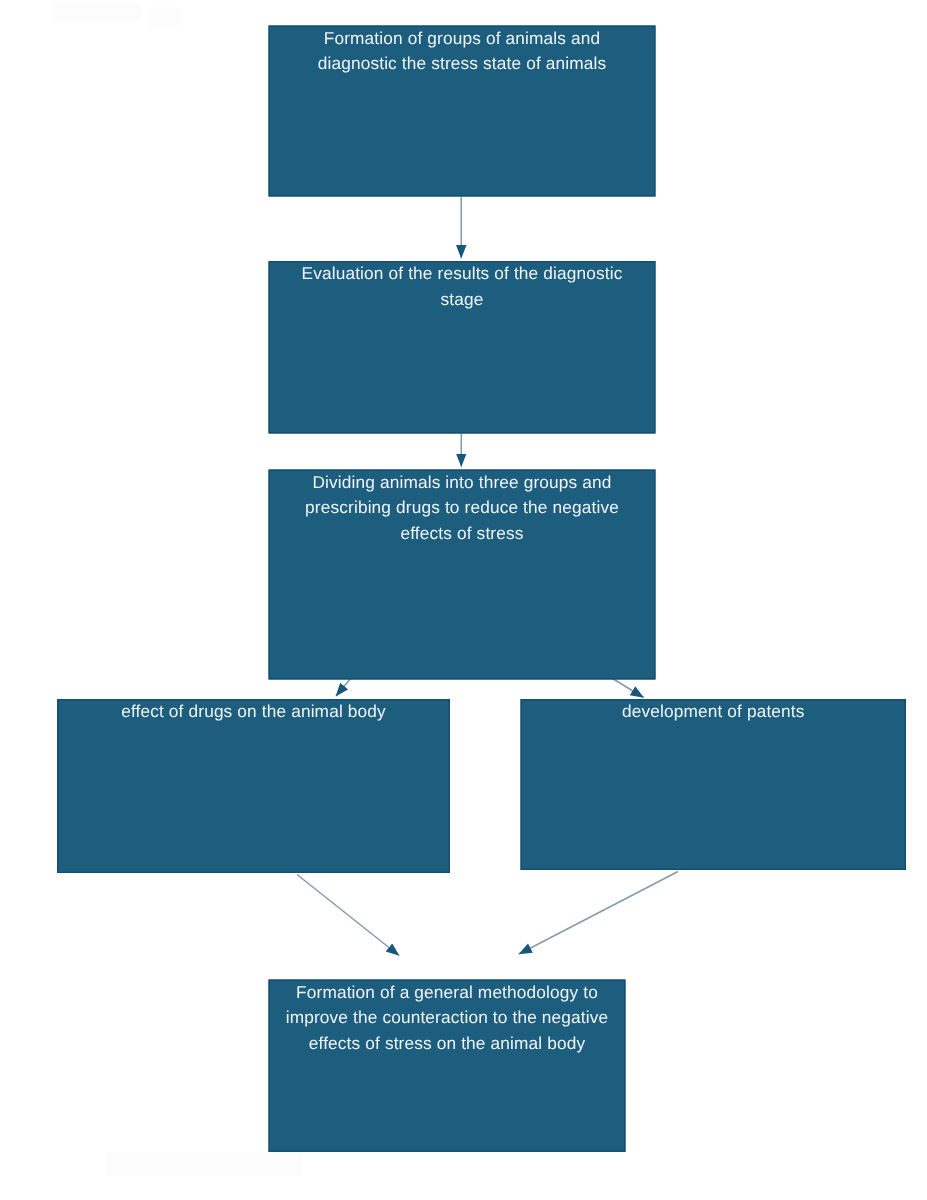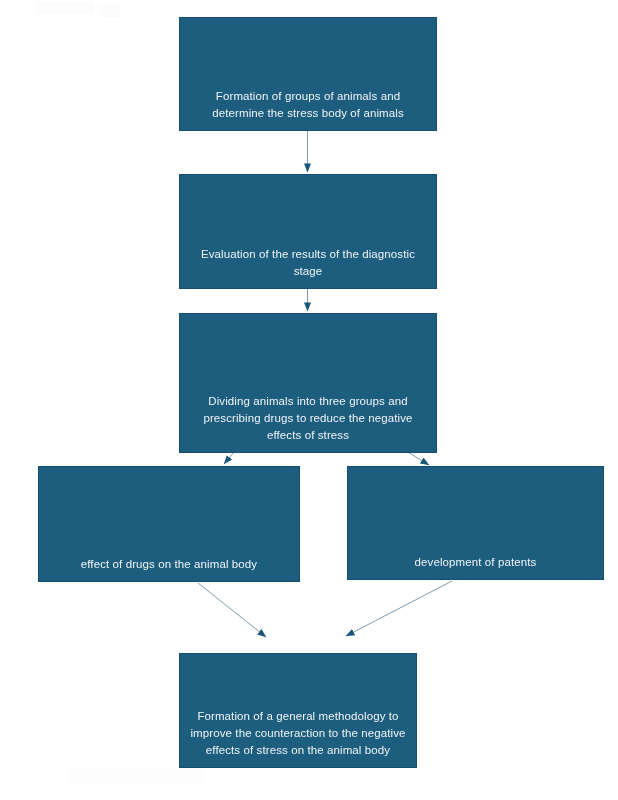--- a/index.html
+++ b/index.html
@@ -16,21 +16,21 @@
     left: 0; top: 0;
     width: 618px; height: 800px;
     pointer-events: none;
   }
   .node {
     position: absolute;
     background: #1d5d7e;
     border: 1px solid #154e70;
     box-sizing: border-box;
     display: flex;
-    align-items: flex-end;
+    align-items: flex-start;
     justify-content: center;
     padding-bottom: 8px;
   }
   .node-lines {
     color: #f0f4f7;
     font-size: 11.5px;
     line-height: 17px;
     letter-spacing: 0.1px;
     text-align: center;
   }
@@ -65,21 +65,21 @@
     <line x1="307.5" y1="289" x2="307.5" y2="311" stroke="#7f9cae" stroke-width="1" marker-end="url(#ah)"></line>
     <line x1="254" y1="428" x2="224" y2="464" stroke="#7f9cae" stroke-width="1" marker-end="url(#ah)"></line>
     <line x1="367" y1="427" x2="429" y2="465" stroke="#7f9cae" stroke-width="1" marker-end="url(#ah)"></line>
     <line x1="198" y1="583" x2="266" y2="637" stroke="#7f9cae" stroke-width="1" marker-end="url(#ah)"></line>
     <line x1="452" y1="581" x2="346" y2="636" stroke="#7f9cae" stroke-width="1" marker-end="url(#ah)"></line>
   </svg>
 
   <div class="node n1">
     <div class="node-lines">
         <div>Formation of groups of animals and</div>
-        <div>determine the stress body of animals</div>
+        <div>diagnostic the stress state of animals</div>
       </div>
   </div>
 
   <div class="node n2">
     <div class="node-lines">
         <div>Evaluation of the results of the diagnostic</div>
         <div>stage</div>
       </div>
   </div>
 

